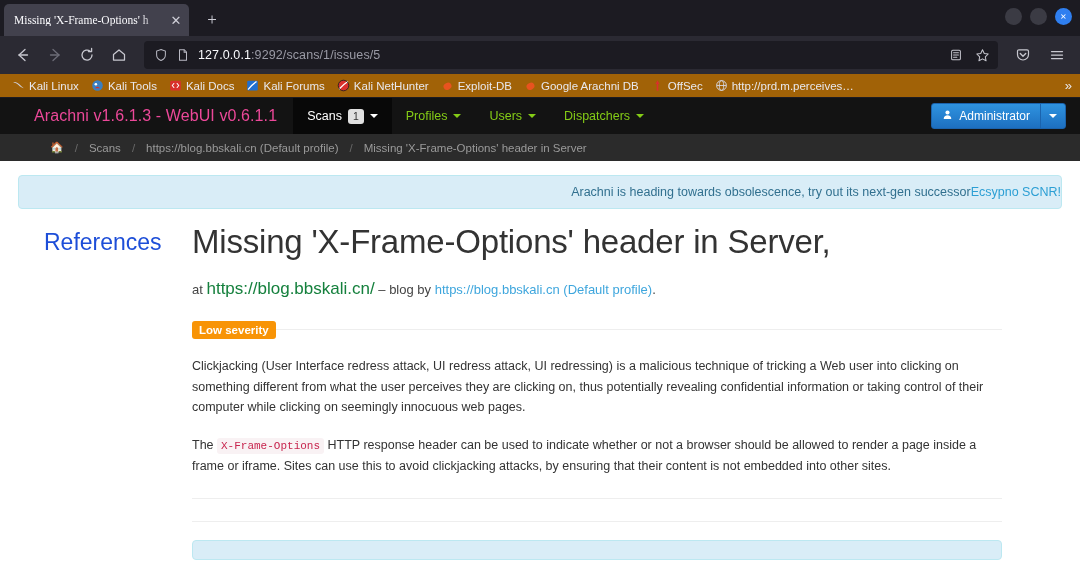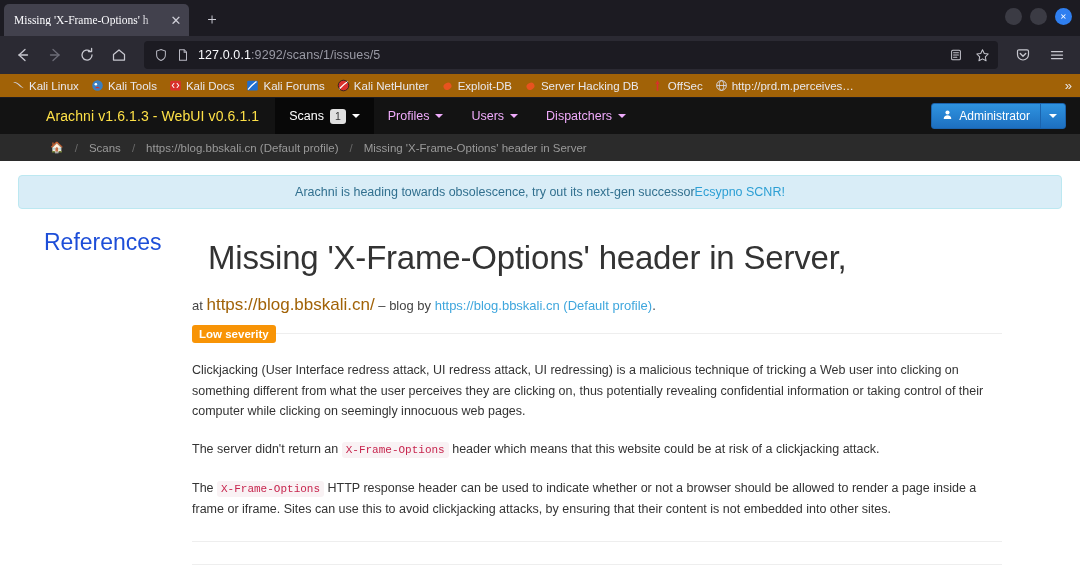--- a/index.html
+++ b/index.html
@@ -98,23 +98,23 @@
   .chev { position: absolute; right: 8px; color: #e8e8ed; font-size: 13px; }
 
   
   .app { background: #fff; height: 482px; overflow: hidden; }
 
   .appnav {
     height: 36px; background: #131313;
     display: flex; align-items: center;
     padding-left: 34px; position: relative;
   }
-  .brand { color: #fde047; font-size: 14px; margin-right: 16px; letter-spacing: 0.1px; margin-left: 12px; }
+  .brand { color: #ec4899; font-size: 16px; margin-right: 16px; letter-spacing: 0.1px; }
   .navitem {
-    color: #f0abfc; font-size: 12.5px; padding: 0 14px;
+    color: #84cc16; font-size: 12.5px; padding: 0 14px;
     height: 36px; display: flex; align-items: center; gap: 6px;
   }
   .navitem.active { background: #080808; color: #fff; }
   .badge-ct {
     background: #e0e0e0; color: #333; font-size: 10.5px;
     border-radius: 3px; padding: 1px 5px; line-height: 13px;
   }
   .caret {
     width: 0; height: 0; border-left: 4px solid transparent;
     border-right: 4px solid transparent; border-top: 4px solid currentColor;
@@ -134,42 +134,42 @@
     height: 27px; background: #2b2b2b;
     display: flex; align-items: center; padding-left: 50px;
     font-size: 11.5px; color: #9a9a9a; gap: 0;
   }
   .crumbbar .sep { margin: 0 11px; color: #6a6a6a; }
   .crumbbar .home { color: #8a8a8a; font-size: 11px; }
 
   .alert-top {
     margin: 14px 18px 0 18px; height: 34px;
     background: #d9edf7; border: 1px solid #bce8f1; border-radius: 4px;
-    display: flex; align-items: center; justify-content: center;
+    display: flex; align-items: center; justify-content: flex-end;
     color: #31708f; font-size: 12.5px;
   }
   .alert-top a { color: #2c9fd4; text-decoration: none; }
 
   .content { display: flex; padding: 12px 0 0 0; }
   .sidebar { width: 192px; flex: 0 0 192px; padding-left: 44px; padding-top: 8px; }
   .sidebar h3 { margin: 0 0 10px 0; font-weight: normal; font-size: 23px; color: #1d4ed8; }
   .sidebar ul { margin: 0; padding-left: 22px; }
   .sidebar li { font-size: 12.5px; margin-bottom: 2px; color: #333; }
   .sidebar li a { color: #3ea6dd; text-decoration: none; font-size: 12.5px; }
 
   .main { flex: 1; padding-right: 78px; }
   h1.issue-title {
-    margin: 16px; font-weight: normal; font-size: 33px;
+    margin: 0; font-weight: normal; font-size: 33px;
     color: #333; line-height: 1.25; letter-spacing: -0.2px;
   }
   .subtitle { margin: 17px 0 0 0; font-size: 13px; color: #444; }
-  .subtitle .big { font-size: 17px; color: #a16207; text-decoration: none; }
+  .subtitle .big { font-size: 17px; color: #15803d; text-decoration: none; }
   .subtitle a { color: #3ea6dd; text-decoration: none; }
 
-  .sev-row { margin-top: 9px; position: relative; height: 18px; }
+  .sev-row { margin-top: 21px; position: relative; height: 18px; }
   .sev {
     display: inline-block; background: #f89406; color: #fff;
     font-size: 11.5px; font-weight: bold; padding: 3px 7px;
     border-radius: 3px; position: relative; z-index: 2;
   }
   .sev-line {
     position: absolute; left: 0; right: 0; top: 9px;
     border-top: 1px solid #eee; z-index: 1;
   }
 
@@ -338,21 +338,21 @@
           </svg>
       </span>
       <span>Exploit-DB</span>
     </div>
     <div class="bm">
       <span class="bm-ic">
         <svg width="13" height="13" viewBox="0 0 16 16">
             <ellipse cx="8" cy="9" rx="5" ry="4.2" fill="#e8531f" transform="rotate(-25 8 9)"></ellipse>
           </svg>
       </span>
-      <span>Server Hacking DB</span>
+      <span>Google Arachni DB</span>
     </div>
     <div class="bm">
       <span class="bm-ic">
         <svg width="13" height="13" viewBox="0 0 16 16">
             <path d="M8 1.5 L10.5 6 H5.5 Z" fill="#d9302c"></path>
             <rect x="7" y="5.5" width="2" height="9" fill="#d9302c"></rect>
           </svg>
       </span>
       <span>OffSec</span>
     </div>
@@ -434,21 +434,20 @@
 
         <p class="subtitle"><span>at </span><a class="big" href="#">https://blog.bbskali.cn/</a><span> – blog by </span><a href="#">https://blog.bbskali.cn (Default profile)</a><span>.</span></p>
 
         <div class="sev-row">
           <div class="sev-line"></div>
           <span class="sev">Low severity</span>
         </div>
 
         <p class="body-p">Clickjacking (User Interface redress attack, UI redress attack, UI redressing) is a malicious technique of tricking a Web user into clicking on something different from what the user perceives they are clicking on, thus potentially revealing confidential information or taking control of their computer while clicking on seemingly innocuous web pages.</p>
 
-        <p class="body-p"><span>The server didn't return an </span><code class="hdr">X-Frame-Options</code><span> header which means that this website could be at risk of a clickjacking attack.</span></p>
 
         <p class="body-p"><span>The </span><code class="hdr">X-Frame-Options</code><span> HTTP response header can be used to indicate whether or not a browser should be allowed to render a page inside a frame or iframe. Sites can use this to avoid clickjacking attacks, by ensuring that their content is not embedded into other sites.</span></p>
 
         <hr class="rule">
         <hr class="rule">
 
         <div class="alert-info">
           
           
         </div>

